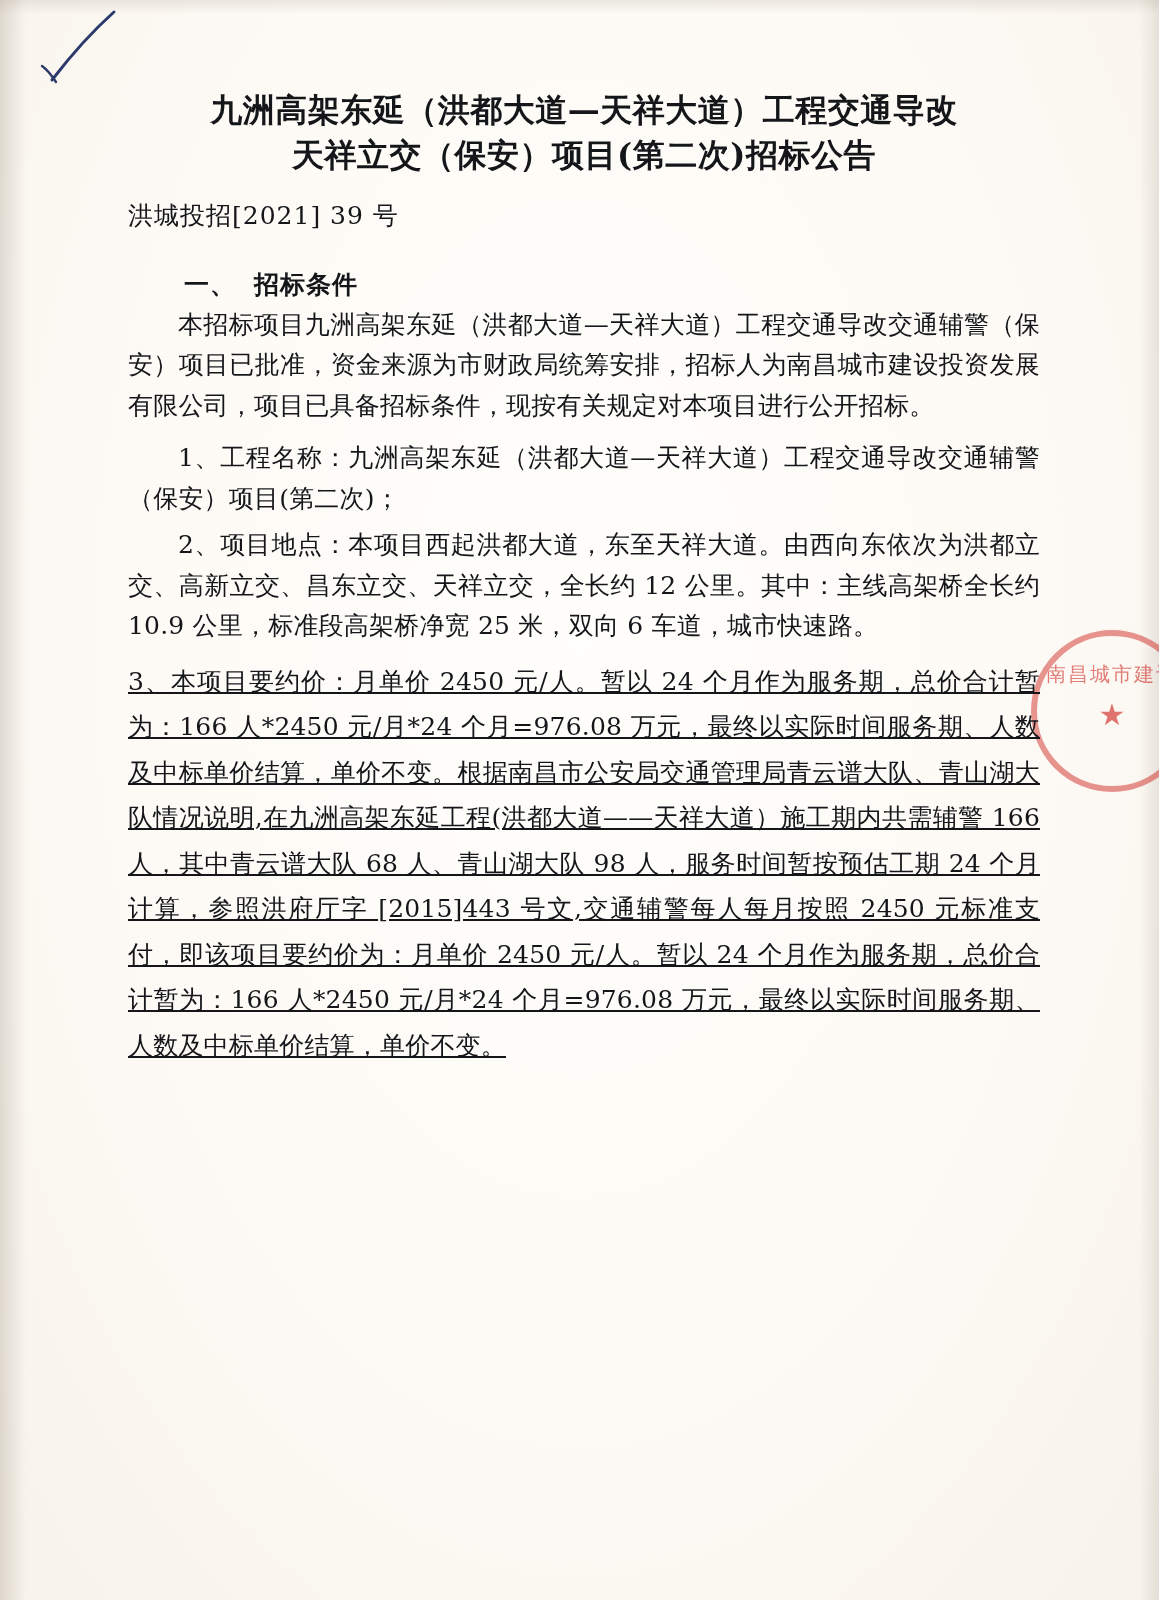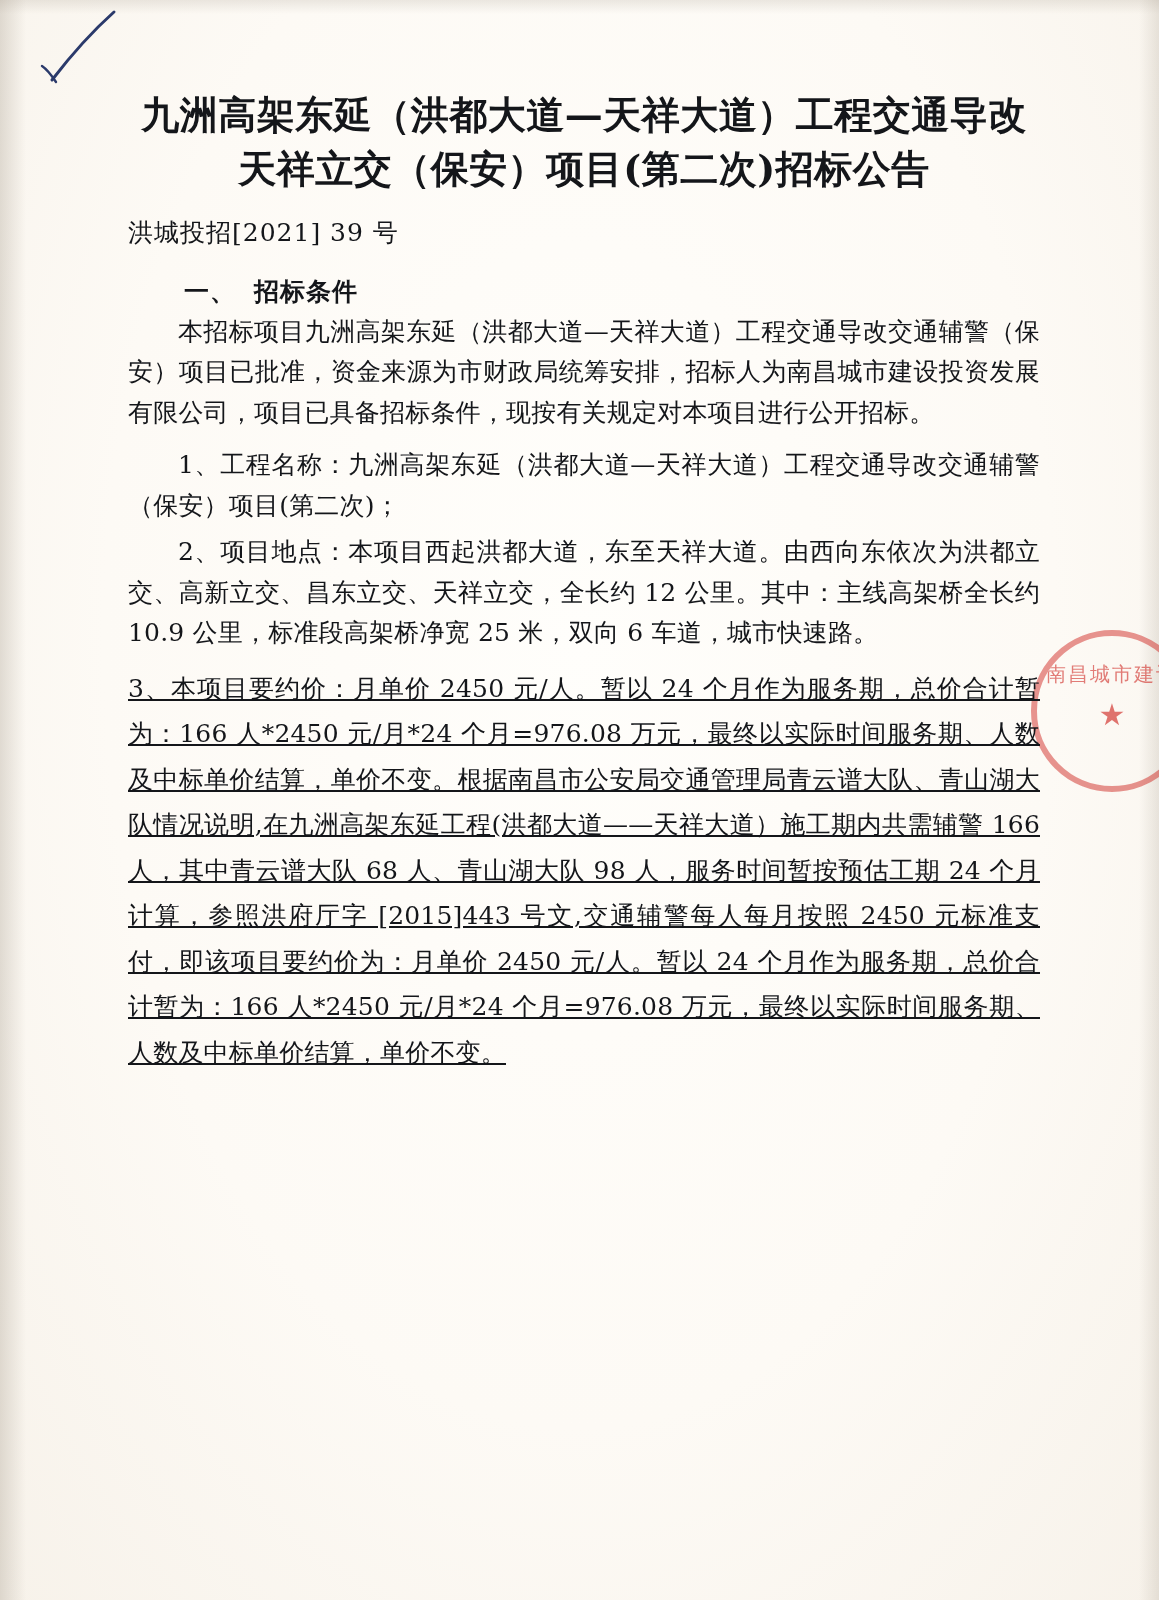--- a/index.html
+++ b/index.html
@@ -85,39 +85,39 @@
     left: 50%;
     top: 52%;
     transform: translate(-50%,-50%);
     color: rgba(206, 35, 30, 0.8);
     font-size: 30px;
   }
 
   h1.doc-title {
     margin: 0;
     padding: 0;
-    font-size: 38px;
+    font-size: 32px;
     font-weight: bold;
     line-height: 1.42;
     text-align: center;
     letter-spacing: 0.5px;
   }
   .title-block {
     padding-top: 88px;
   }
   .doc-number {
     font-size: 25px;
     margin-top: 20px;
     letter-spacing: 1px;
   }
 
   .section-heading {
     font-size: 25px;
     font-weight: bold;
-    margin-top: 26px;
+    margin-top: 36px;
     margin-bottom: 4px;
     padding-left: 56px;
     letter-spacing: 1px;
   }
   .section-heading .num {
     margin-right: 18px;
   }
 
   p.para {
     font-size: 25px;

